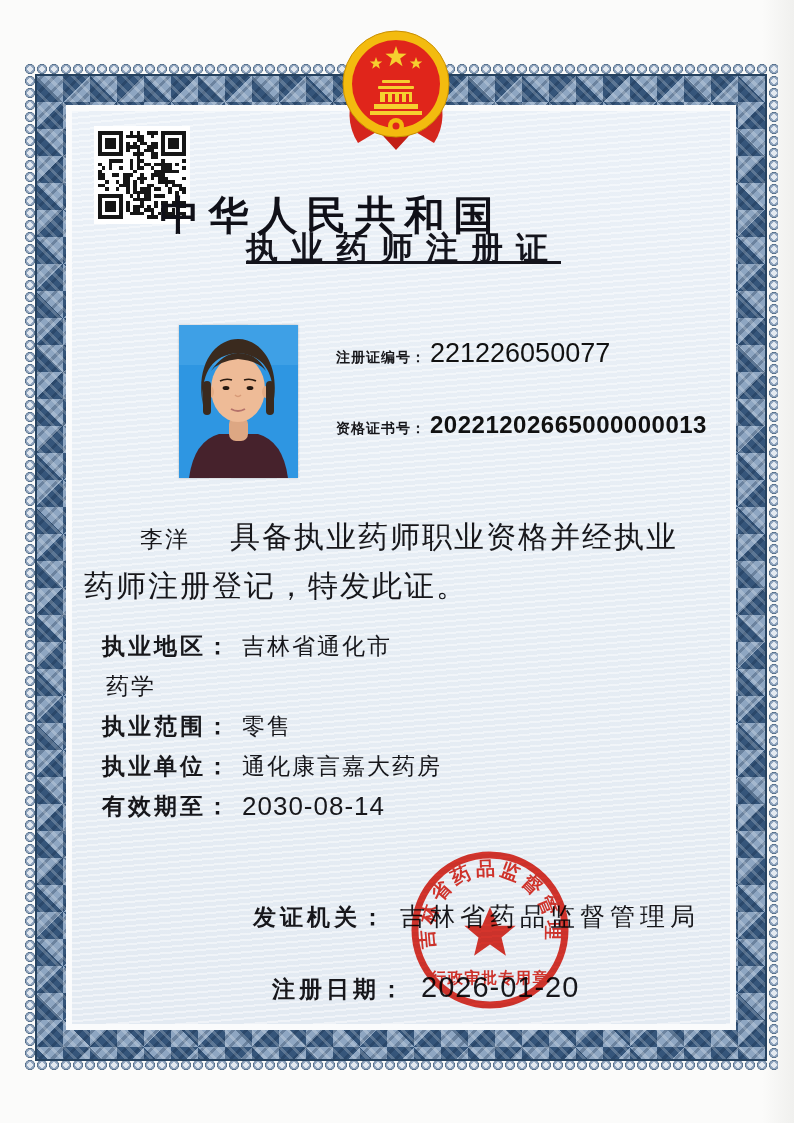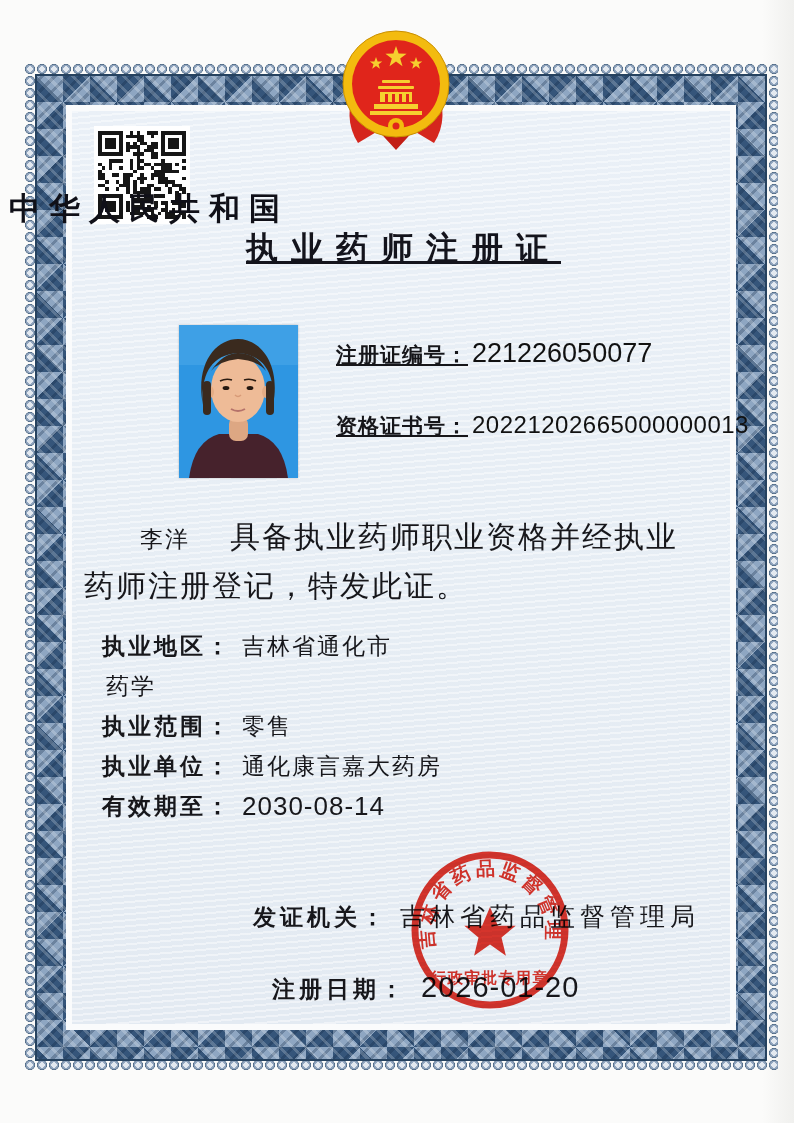--- a/index.html
+++ b/index.html
@@ -37,38 +37,38 @@
       linear-gradient(180deg,#eaf0f7 0%,#e6edf4 55%,#e3eaf2 100%);
   }
   
   .abs{position:absolute;}
   .qr-box{
     left:94px;top:126px;width:96px;height:98px;background:#ffffff;
     display:flex;align-items:center;justify-content:center;z-index:6;
   }
   .emblem{left:336px;top:26px;width:120px;height:130px;z-index:7;}
   .title-country{
-    left:0;top:188px;width:653px;text-align:left;z-index:6;
-    font-size:31px;font-weight:bold;color:#101018;
+    left:0;top:188px;width:653px;text-align:center;z-index:6;
+    font-size:40px;font-weight:bold;color:#101018;
     letter-spacing:9px;text-indent:9px;
   }
   .title-main{
     left:0;top:227px;width:794px;text-align:center;z-index:6;
     font-family:"Liberation Sans", sans-serif;
     font-size:32px;font-weight:bold;color:#14141c;
     letter-spacing:13px;text-indent:13px;text-decoration:underline;
   }
   .photo{left:179px;top:325px;width:119px;height:153px;z-index:6;box-shadow:0 0 2px rgba(0,0,0,.25);}
   .regno-row{display:flex;align-items:baseline;z-index:6;color:#16161a;}
-  .regno-row .lbl{font-size:21px;letter-spacing:1px;font-weight:bold;text-decoration:underline;}
+  .regno-row .lbl{font-size:14px;letter-spacing:1px;font-weight:bold;}
   .regno-row .val{font-family:"Liberation Sans",sans-serif;color:#111;margin-left:4px;}
   .regno-1{left:336px;top:338px;}
   .regno-1 .val{font-size:27px;}
   .regno-2{left:336px;top:411px;justify-content:space-between;}
-  .regno-2 .val{font-size:24px;letter-spacing:0.5px;}
+  .regno-2 .val{font-size:24px;letter-spacing:0.5px;font-weight:bold;}
   .body-par{left:84px;top:514px;width:648px;z-index:6;color:#17171b;
     font-size:30px;line-height:46px;letter-spacing:2px;}
   .holder-name{font-size:23px;margin-left:56px;margin-right:40px;letter-spacing:2px;}
   .fields{left:102px;top:626px;z-index:6;color:#17171b;}
   .field-row{display:flex;align-items:center;height:40px;}
   .field-row .lbl{font-size:23px;letter-spacing:3px;width:136px;font-weight:bold;}
   .field-row .val{font-size:23px;letter-spacing:2px;margin-left:4px;}
   .field-row .val.num{font-family:"Liberation Sans",sans-serif;font-size:26px;letter-spacing:1px;}
   .issuer-row{left:253px;top:900px;display:flex;align-items:baseline;z-index:6;color:#17171b;}
   .issuer-row .lbl{font-size:23px;letter-spacing:4px;font-weight:bold;}

